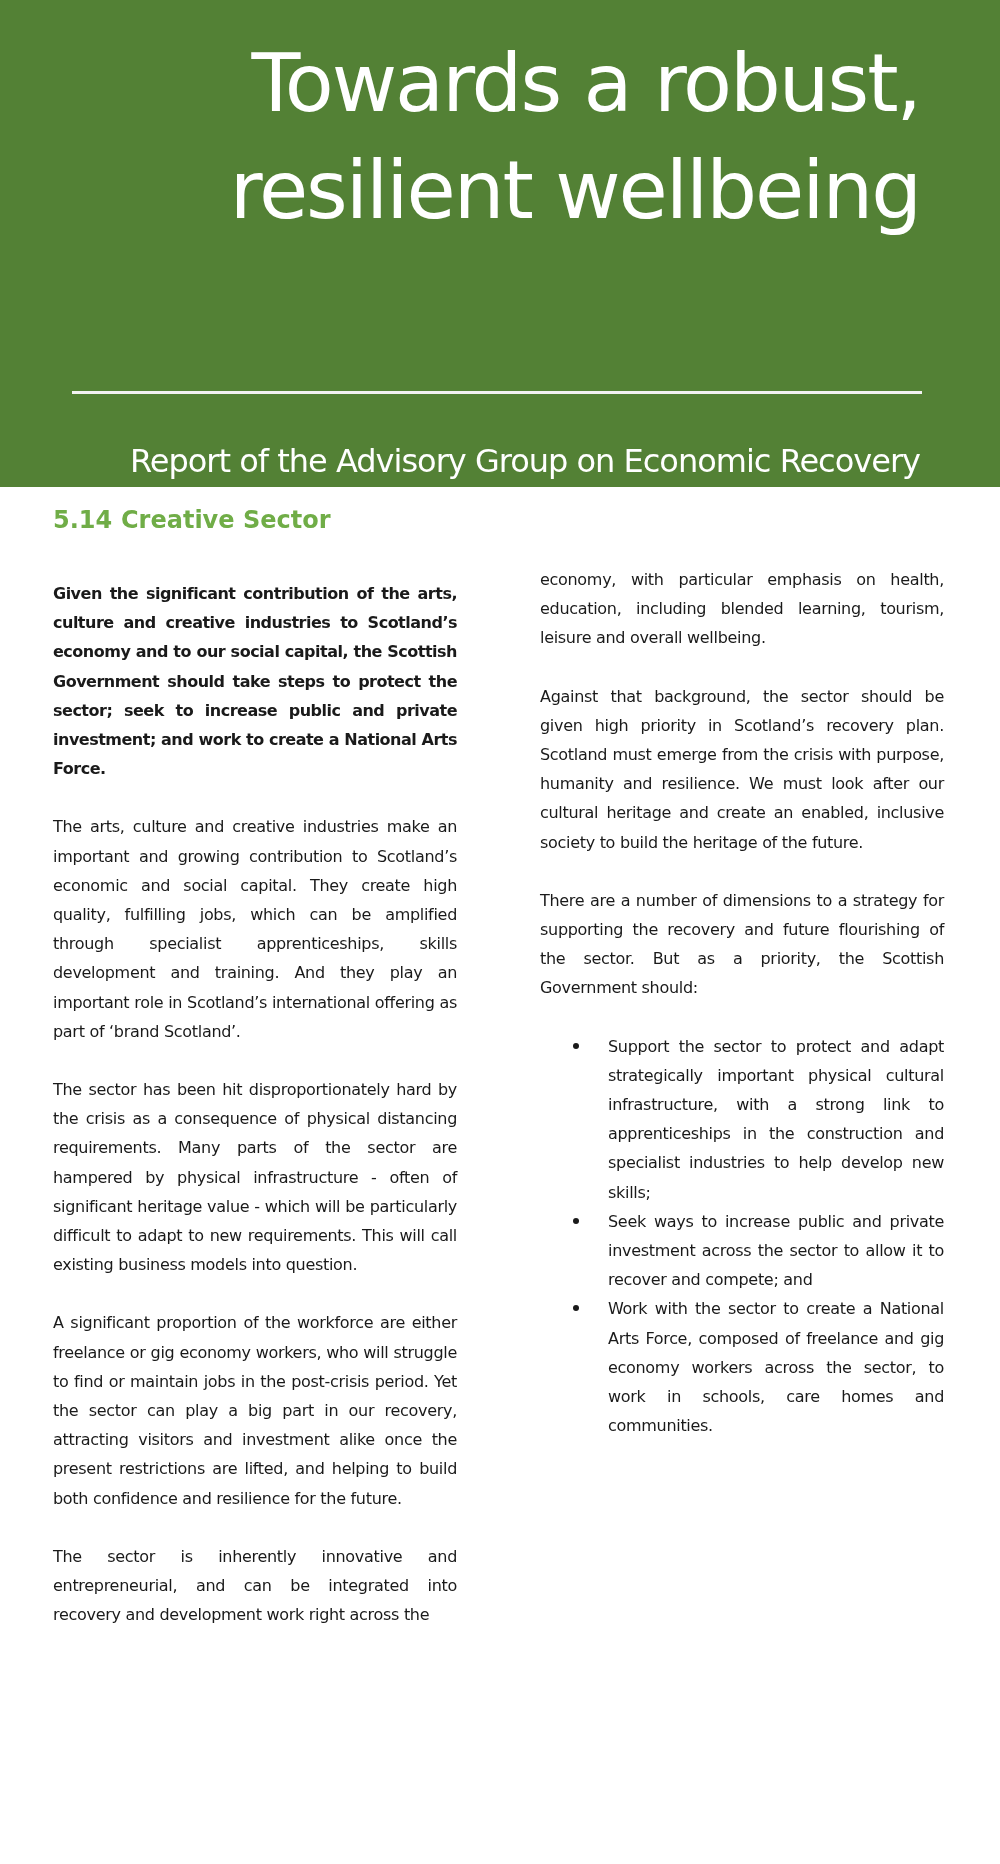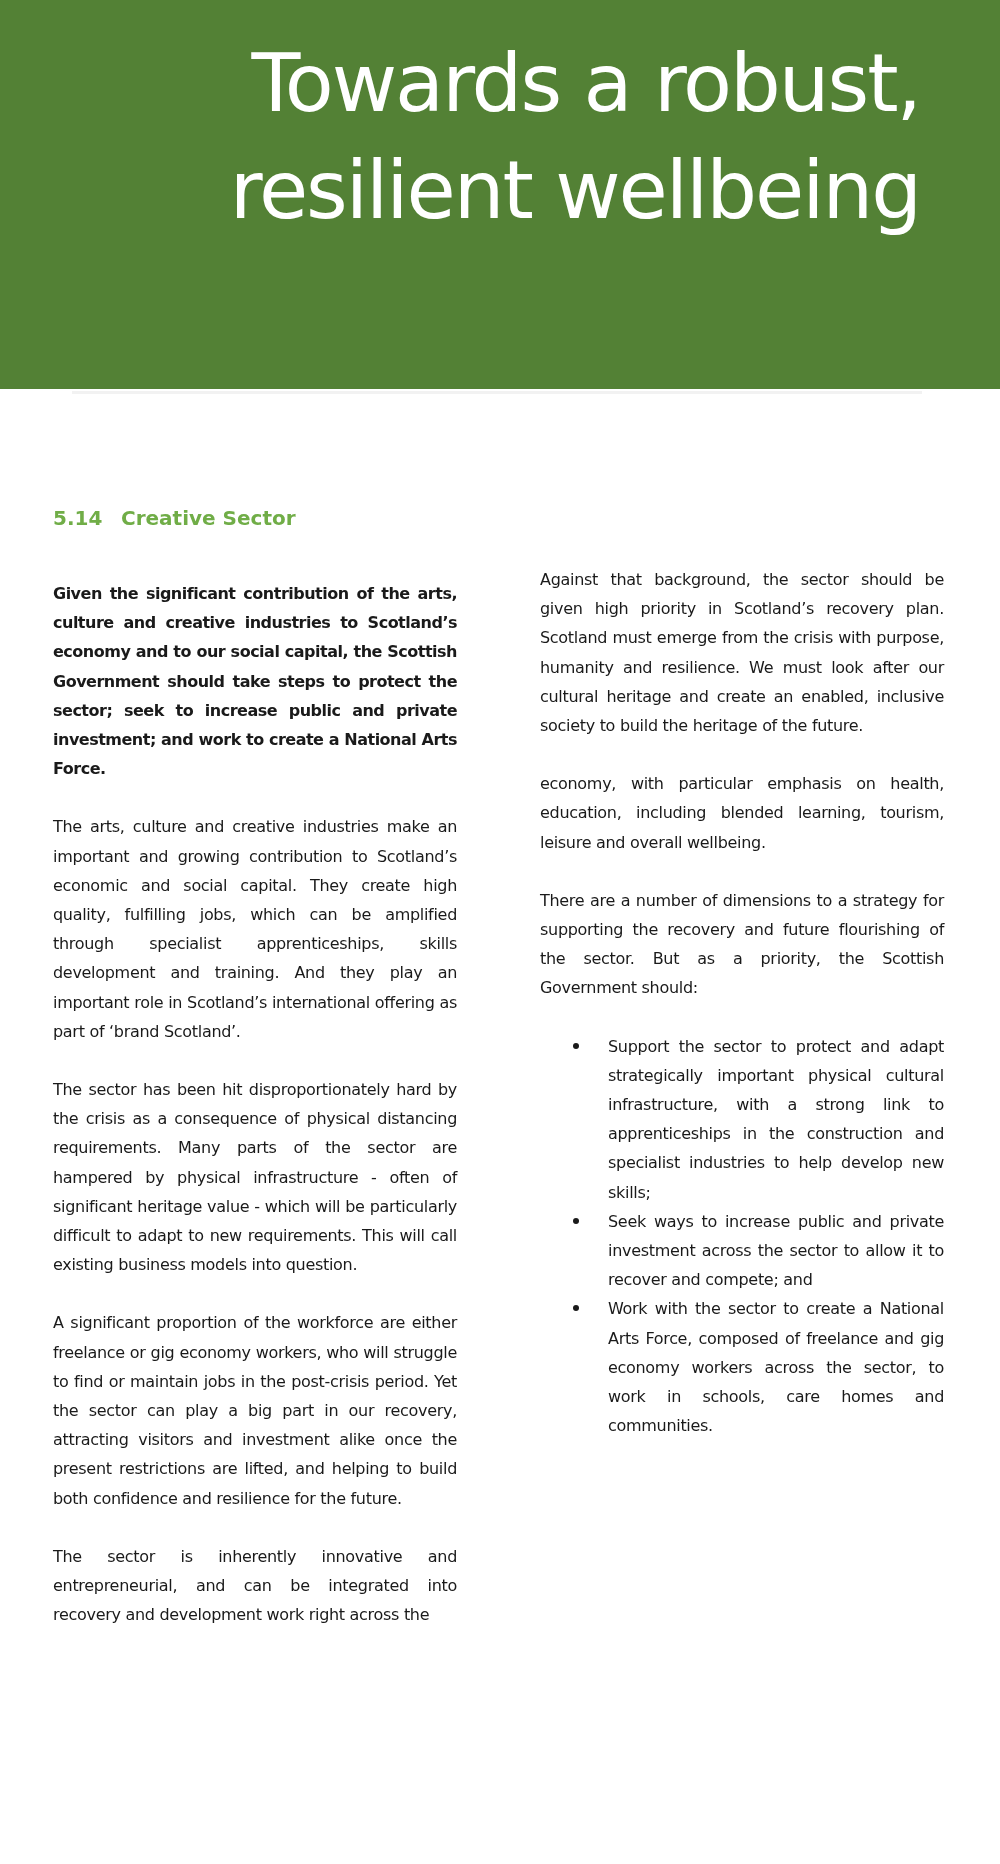--- a/index.html
+++ b/index.html
@@ -4,21 +4,21 @@
 <style>
   html, body { margin: 0; padding: 0; }
   body {
     width: 1000px; height: 1864px; overflow: hidden;
     background: #ffffff;
     font-family: "Liberation Sans", "DejaVu Sans", sans-serif;
     color: #1a1a1a;
     position: relative;
   }
   .banner {
-    position: absolute; left: 0; top: 0; width: 1000px; height: 389px;
+    position: absolute; left: 0; top: 0; width: 1000px; height: 487px;
     background: #538135;
   }
   .title {
     position: absolute; right: 80px; top: 30px; width: 900px;
     text-align: right; color: #ffffff;
     font-family: "DejaVu Sans", sans-serif;
     font-size: 80px; line-height: 107px; letter-spacing: -2px;
     font-weight: normal; margin: 0;
   }
   .title span { display: block; }
@@ -27,21 +27,21 @@
     background: #f2f2f2;
   }
   .subtitle {
     position: absolute; right: 80px; top: 405px; width: 900px;
     text-align: right; color: #ffffff;
     font-family: "DejaVu Sans", sans-serif;
     font-size: 32px; line-height: 48px; letter-spacing: -1px; margin-top: 32px;
   }
   .section-heading {
     position: absolute; left: 53px; top: 506px;
-    color: #70ad47; font-weight: bold; font-size: 20px;
+    color: #70ad47; font-weight: bold; font-size: 24px;
     font-family: "DejaVu Sans", sans-serif;
   }
   .section-heading .num { display: inline-block; width: 68px; }
   .col {
     position: absolute; width: 404px;
     font-family: "DejaVu Sans", sans-serif;
     font-size: 16px; line-height: 29.2px;
     text-align: justify; letter-spacing: -0.3px;
   }
   .col-left { left: 53px; top: 560px; }
@@ -73,22 +73,22 @@
 
 <div class="col col-left">
   <p class="lead">Given the significant contribution of the arts, culture and creative industries to Scotland’s economy and to our social capital, the Scottish Government should take steps to protect the sector; seek to increase public and private investment; and work to create a National Arts Force.</p>
   <p>The arts, culture and creative industries make an important and growing contribution to Scotland’s economic and social capital. They create high quality, fulfilling jobs, which can be amplified through specialist apprenticeships, skills development and training. And they play an important role in Scotland’s international offering as part of ‘brand Scotland’.</p>
   <p>The sector has been hit disproportionately hard by the crisis as a consequence of physical distancing requirements.  Many parts of the sector are hampered by physical infrastructure - often of significant heritage value - which will be particularly difficult to adapt to new requirements. This will call existing business models into question.</p>
   <p>A significant proportion of the workforce are either freelance or gig economy workers, who will struggle to find or maintain jobs in the post-crisis period.  Yet the sector can play a big part in our recovery, attracting visitors and investment alike once the present restrictions are lifted, and helping to build both confidence and resilience for the future.</p>
   <p>The sector is inherently innovative and entrepreneurial, and can be integrated into recovery and development work right across the</p>
 </div>
 
 <div class="col col-right">
+  <p>economy, with particular emphasis on health, education, including blended learning, tourism, leisure and overall wellbeing.</p>
   <p>Against that background, the sector should be given high priority in Scotland’s recovery plan. Scotland must emerge from the crisis with purpose, humanity and resilience. We must look after our cultural heritage and create an enabled, inclusive society to build the heritage of the future.</p>
-  <p>economy, with particular emphasis on health, education, including blended learning, tourism, leisure and overall wellbeing.</p>
   <p>There are a number of dimensions to a strategy for supporting the recovery and future flourishing of the sector.  But as a priority, the Scottish Government should:</p>
   <ul class="bullets">
     <li>
       <span class="dot"></span>
       <span>Support the sector to protect and adapt strategically important physical cultural infrastructure, with a strong link to apprenticeships in the construction and specialist industries to help develop new skills;</span>
     </li>
     <li>
       <span class="dot"></span>
       <span>Seek ways to increase public and private investment across the sector to allow it to recover and compete; and</span>
     </li>

